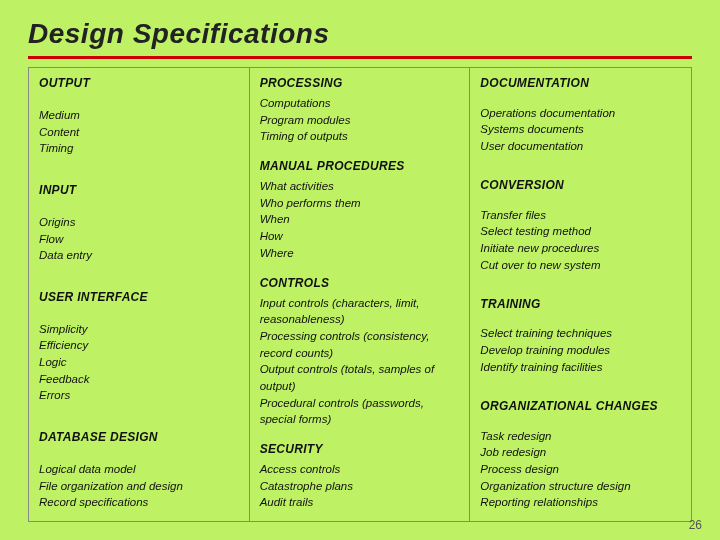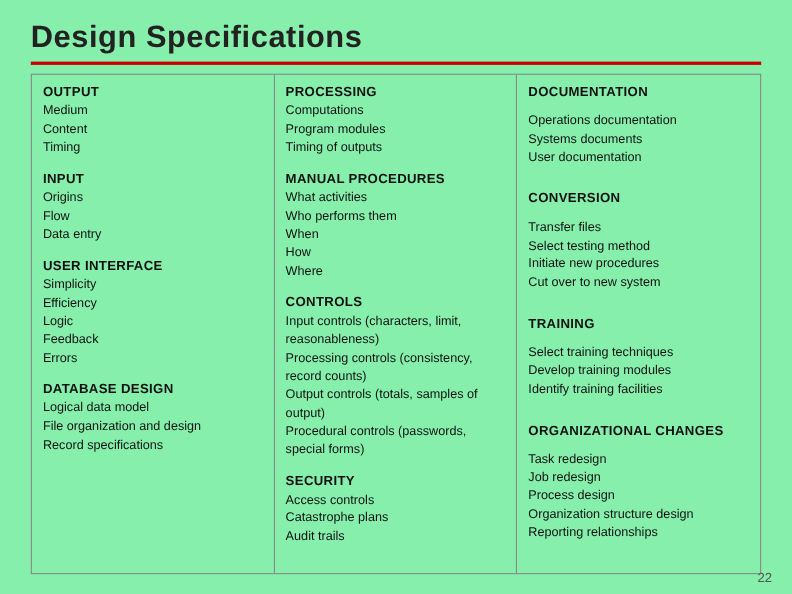--- a/index.html
+++ b/index.html
@@ -7,24 +7,25 @@
       background: #fff;
       font-family: Arial, sans-serif;
       width: 720px;
       height: 540px;
       overflow: hidden;
       position: relative;
     }
     .page {
       width: 720px;
       height: 540px;
-      background: #86efac;
+      background: #bef264;
       padding: 18px 28px 18px 28px;
       display: flex;
       flex-direction: column;
+      font-style: italic;
     }
     .title-area {
       margin-bottom: 6px;
     }
     .page-title {
       font-size: 28px;
       font-weight: bold;
       color: #222;
       letter-spacing: 0.5px;
     }
@@ -44,20 +45,21 @@
     }
     .col {
       border-right: 1.5px solid #888;
       padding: 8px 10px;
       display: flex;
       flex-direction: column;
       gap: 2px;
       font-size: 11.5px;
       color: #111;
       overflow: hidden;
+      justify-content: space-between;
     }
     .col:last-child {
       border-right: none;
       gap: 11px;
     }
     .section-heading {
       font-weight: bold;
       font-size: 12px;
       text-transform: uppercase;
       margin-top: 8px;
@@ -175,13 +177,13 @@
           <p>Task redesign</p>
           <p>Job redesign</p>
           <p>Process design</p>
           <p>Organization structure design</p>
           <p>Reporting relationships</p>
         </div>
       </div>
     </div>
 </div>
 
-<div class="page-number">22</div>
+<div class="page-number">26</div>
 
 </body></html>

